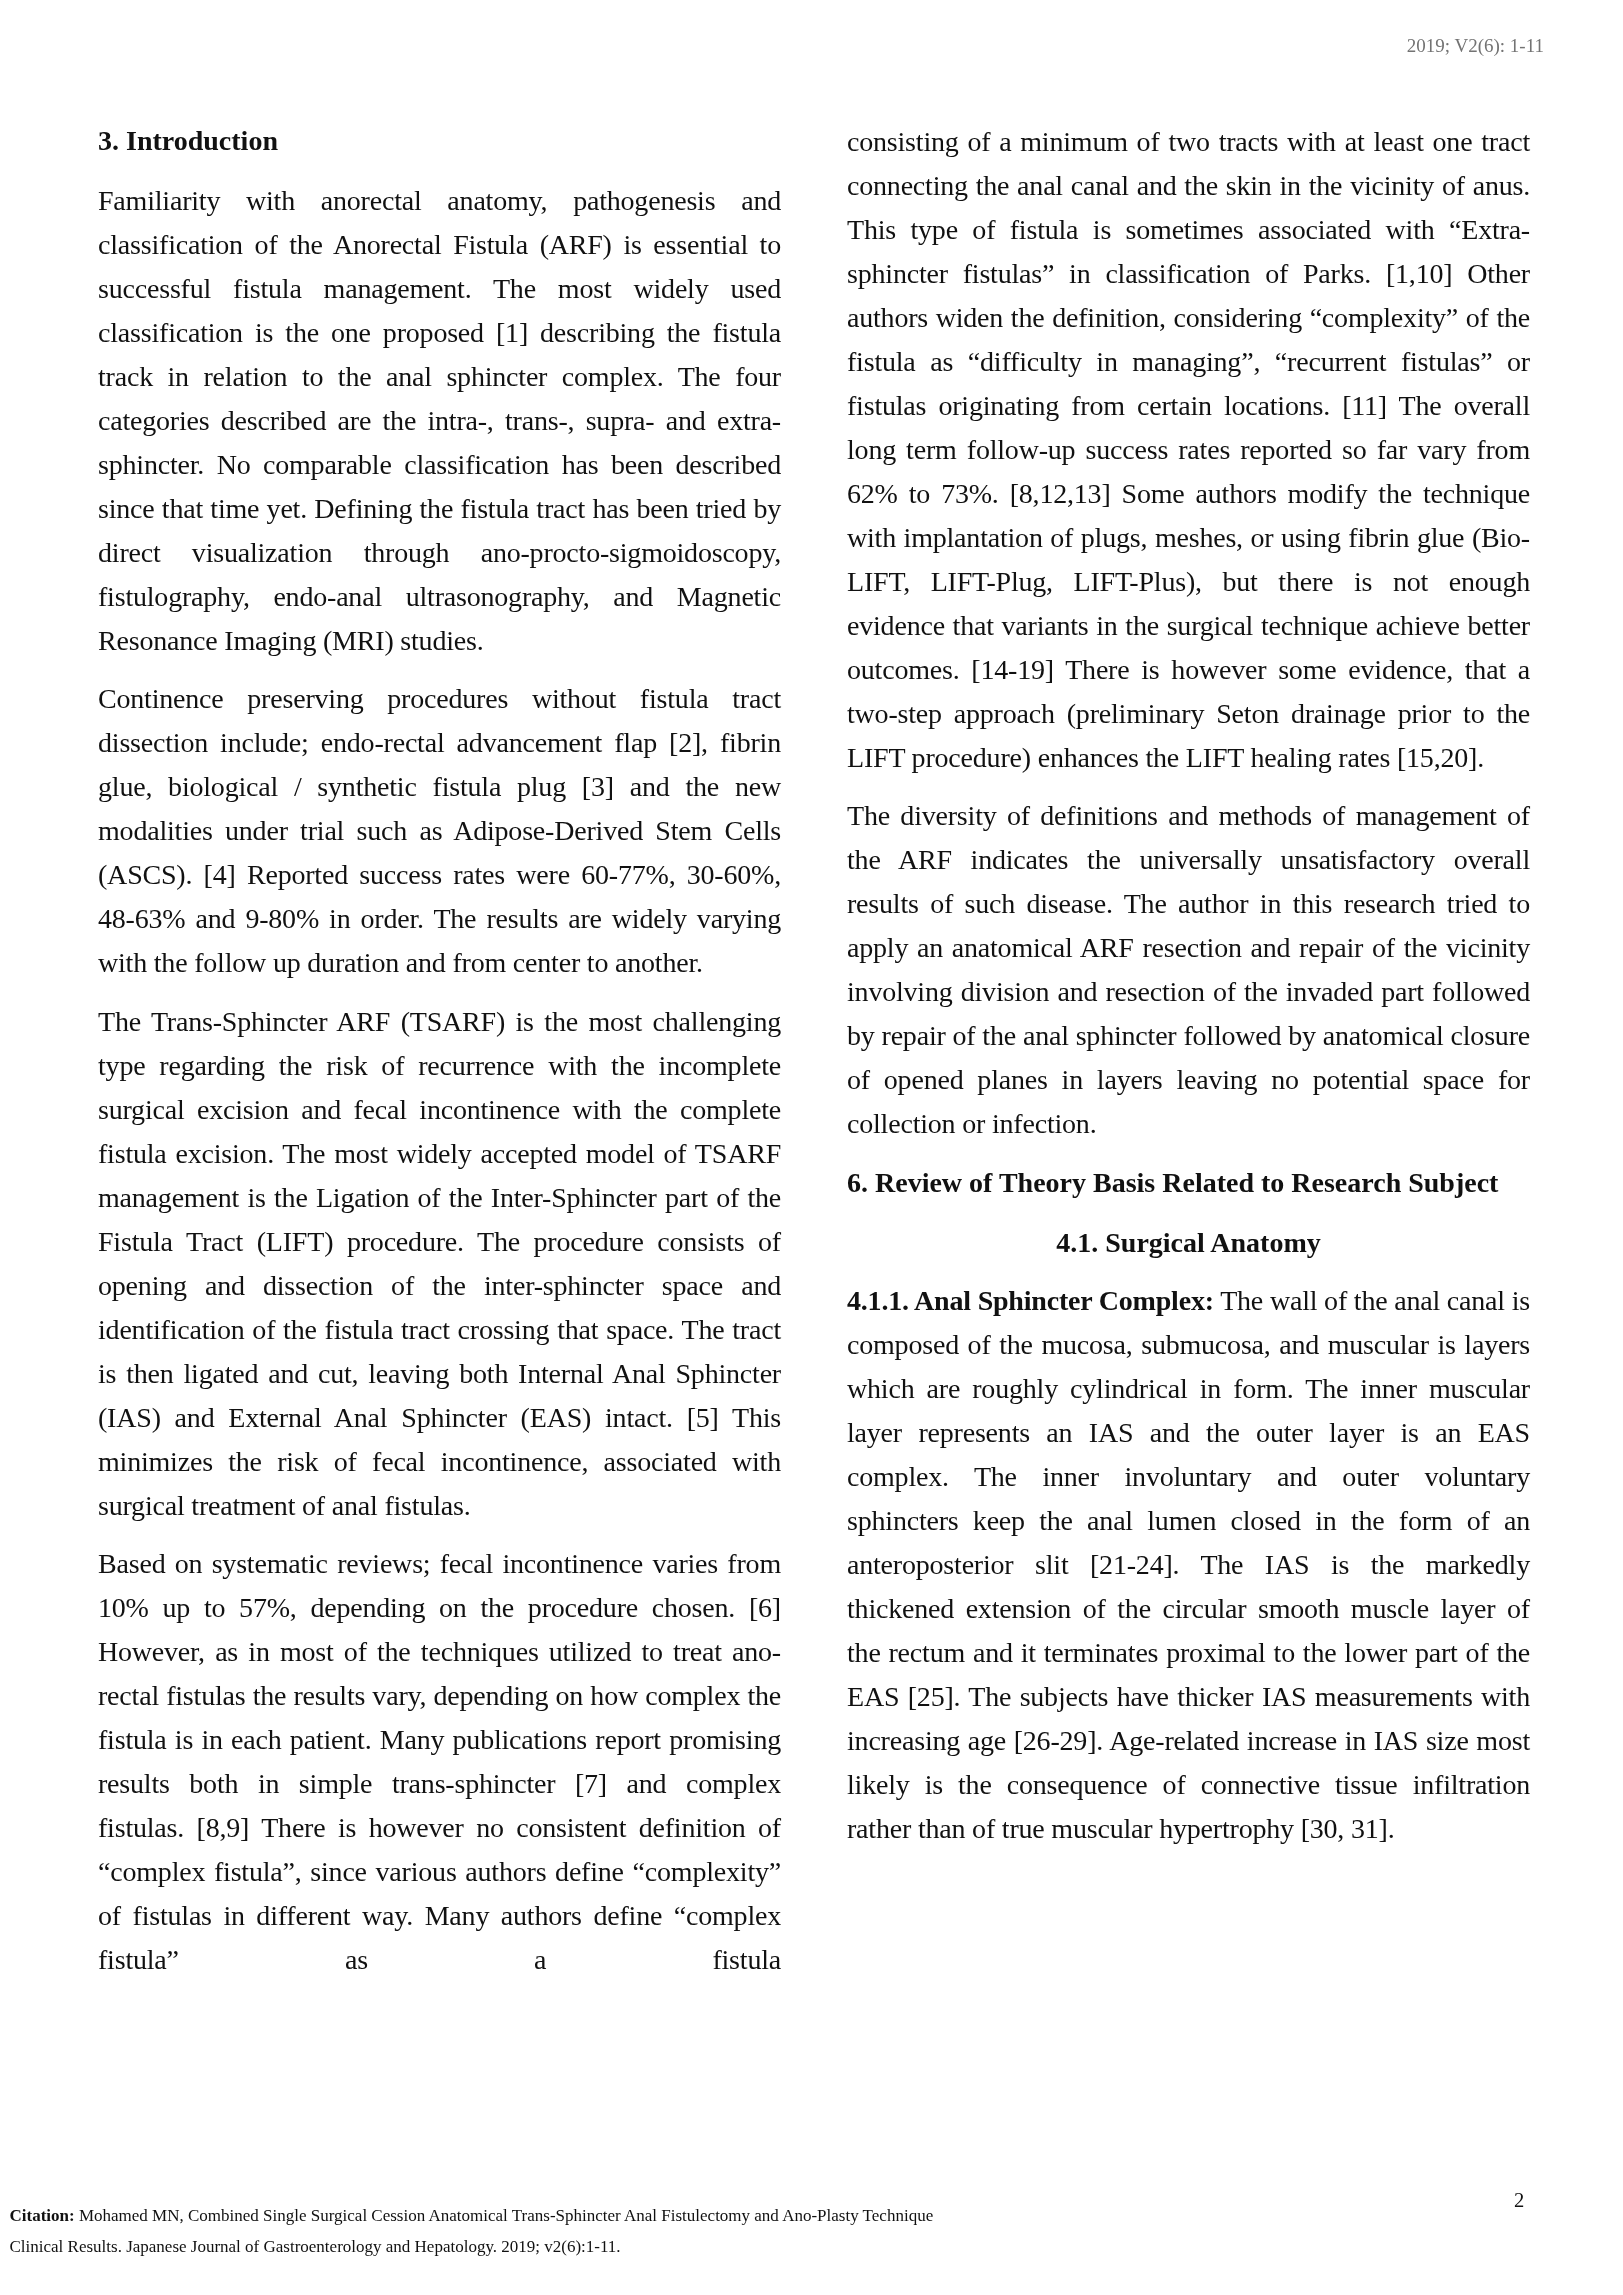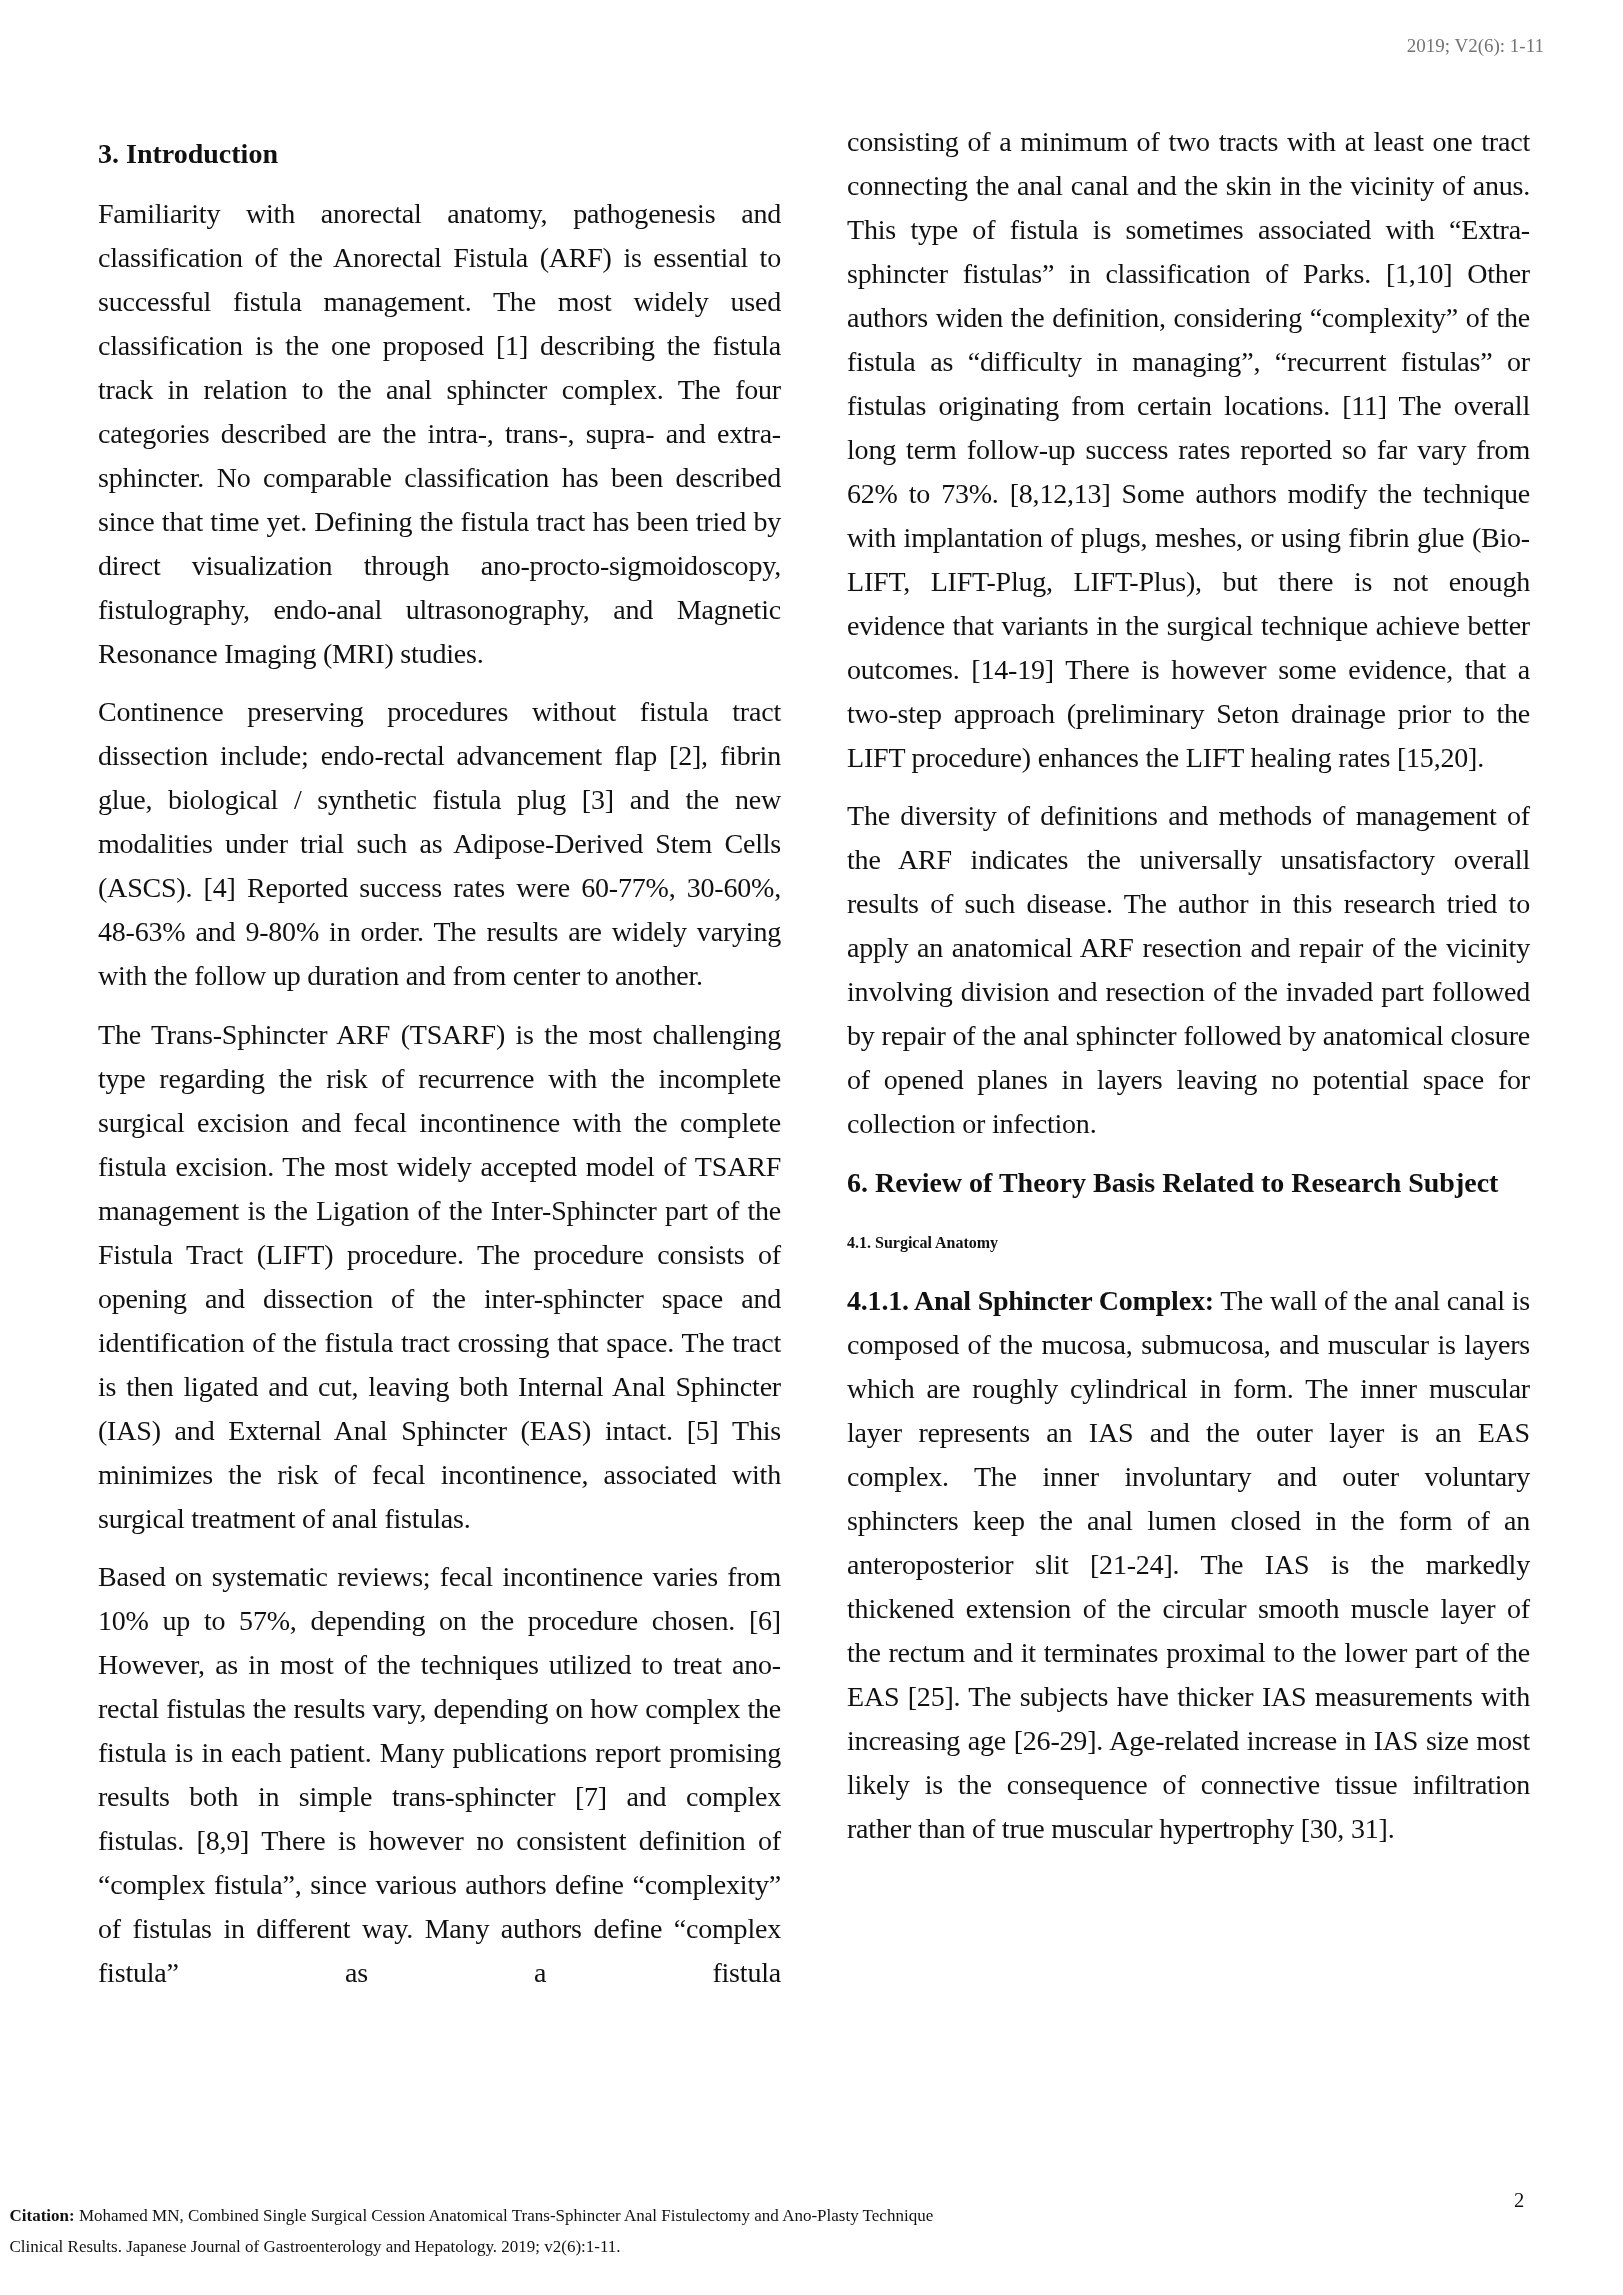--- a/index.html
+++ b/index.html
@@ -4,32 +4,32 @@
 <style>
   html, body { margin: 0; padding: 0; background: #ffffff; }
   body {
     width: 1623px; height: 2295px; position: relative; overflow: hidden;
     font-family: "Liberation Serif", "DejaVu Serif", serif; color: #111111;
   }
   .running-head {
     position: absolute; top: 35px; right: 79px;
     font-size: 19px; color: #737373;
   }
-  .col { position: absolute; top: 132px; width: 683px; }
+  .col { position: absolute; top: 119px; width: 683px; }
   .col.left { left: 98px; }
   .col.right { left: 847px; top: 120px; }
   .col p {
     margin: 0 0 14.3px 0; font-size: 28px; line-height: 44px;
     text-align: justify; letter-spacing: -0.2px;
   }
   .col h2 {
     margin: 0 0 16px 0; font-size: 28px; line-height: 44px; font-weight: bold;
   }
   .col h3 {
-    margin: 0 0 14.3px 0; font-size: 16px; line-height: 44px; font-weight: bold;
+    margin: 0 0 14.3px 0; font-size: 28px; line-height: 44px; font-weight: bold; text-align: center;
   }
   .col .lead { font-weight: bold; }
   .col p.nojust-last { text-align: justify; text-align-last: left; }
   .page-number {
     position: absolute; top: 2189px; left: 1514px; font-size: 20.6px;
   }
   .citation {
     position: absolute; top: 2200px; left: 9.5px; width: 975px;
     font-size: 17px; line-height: 31px;
   }

